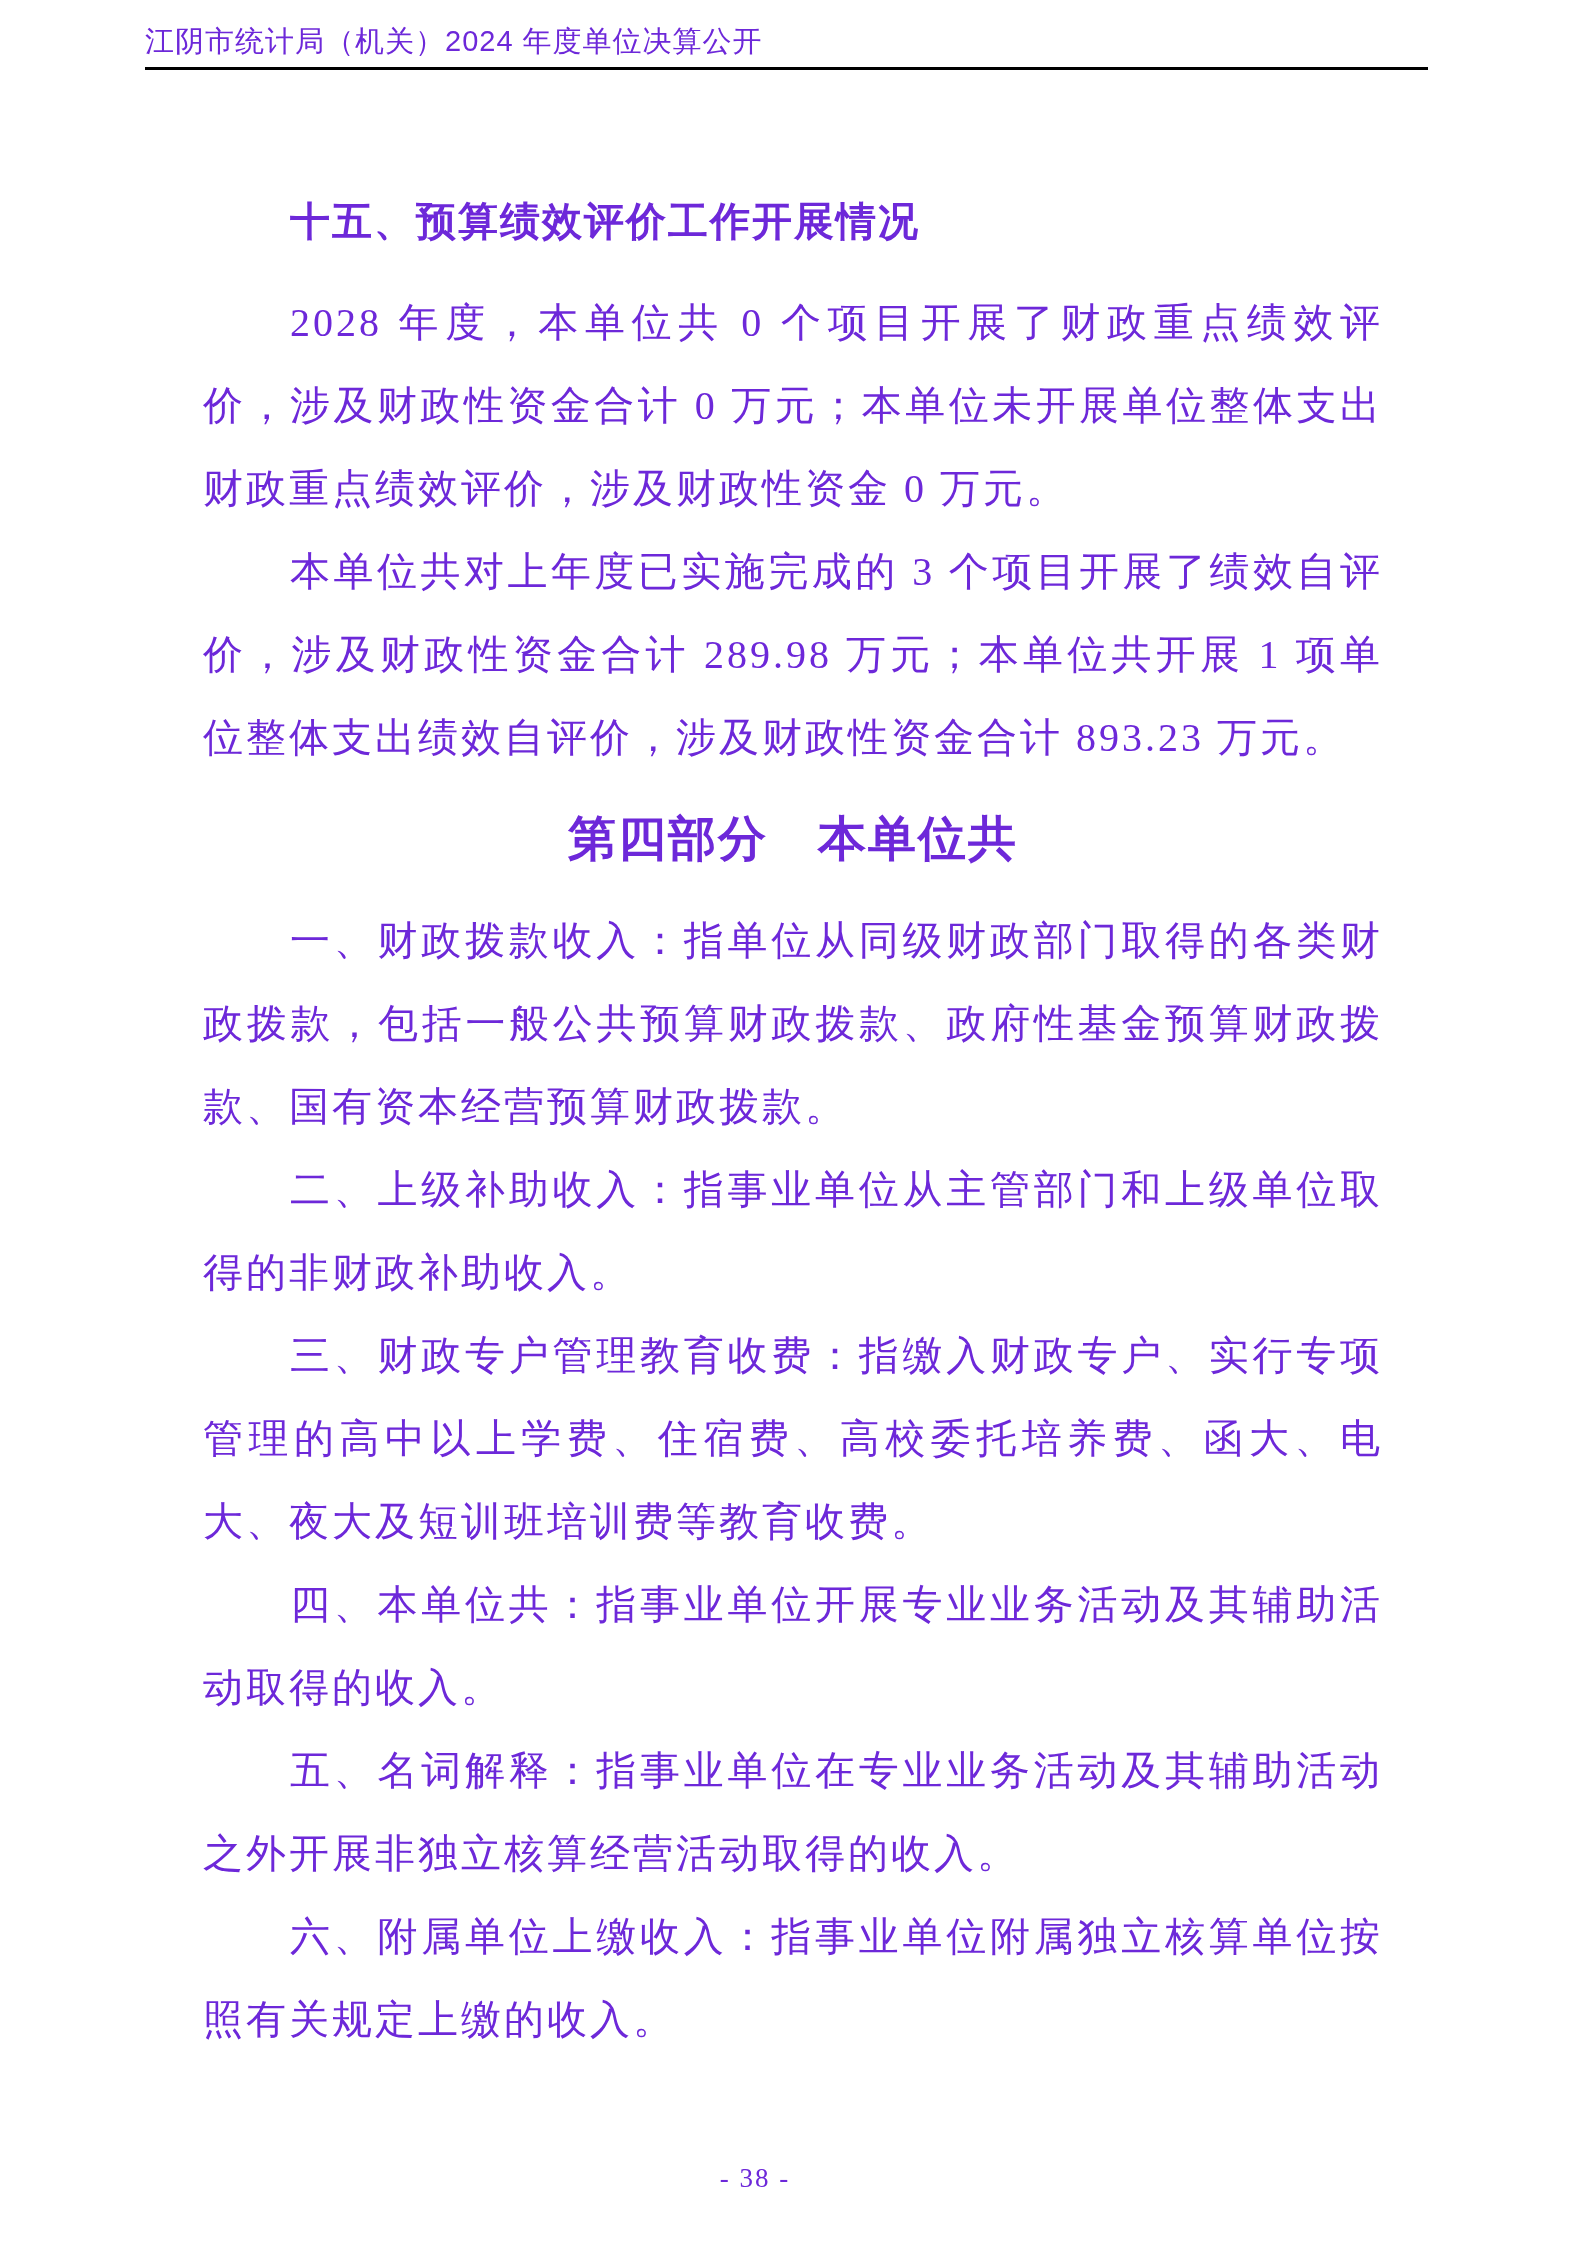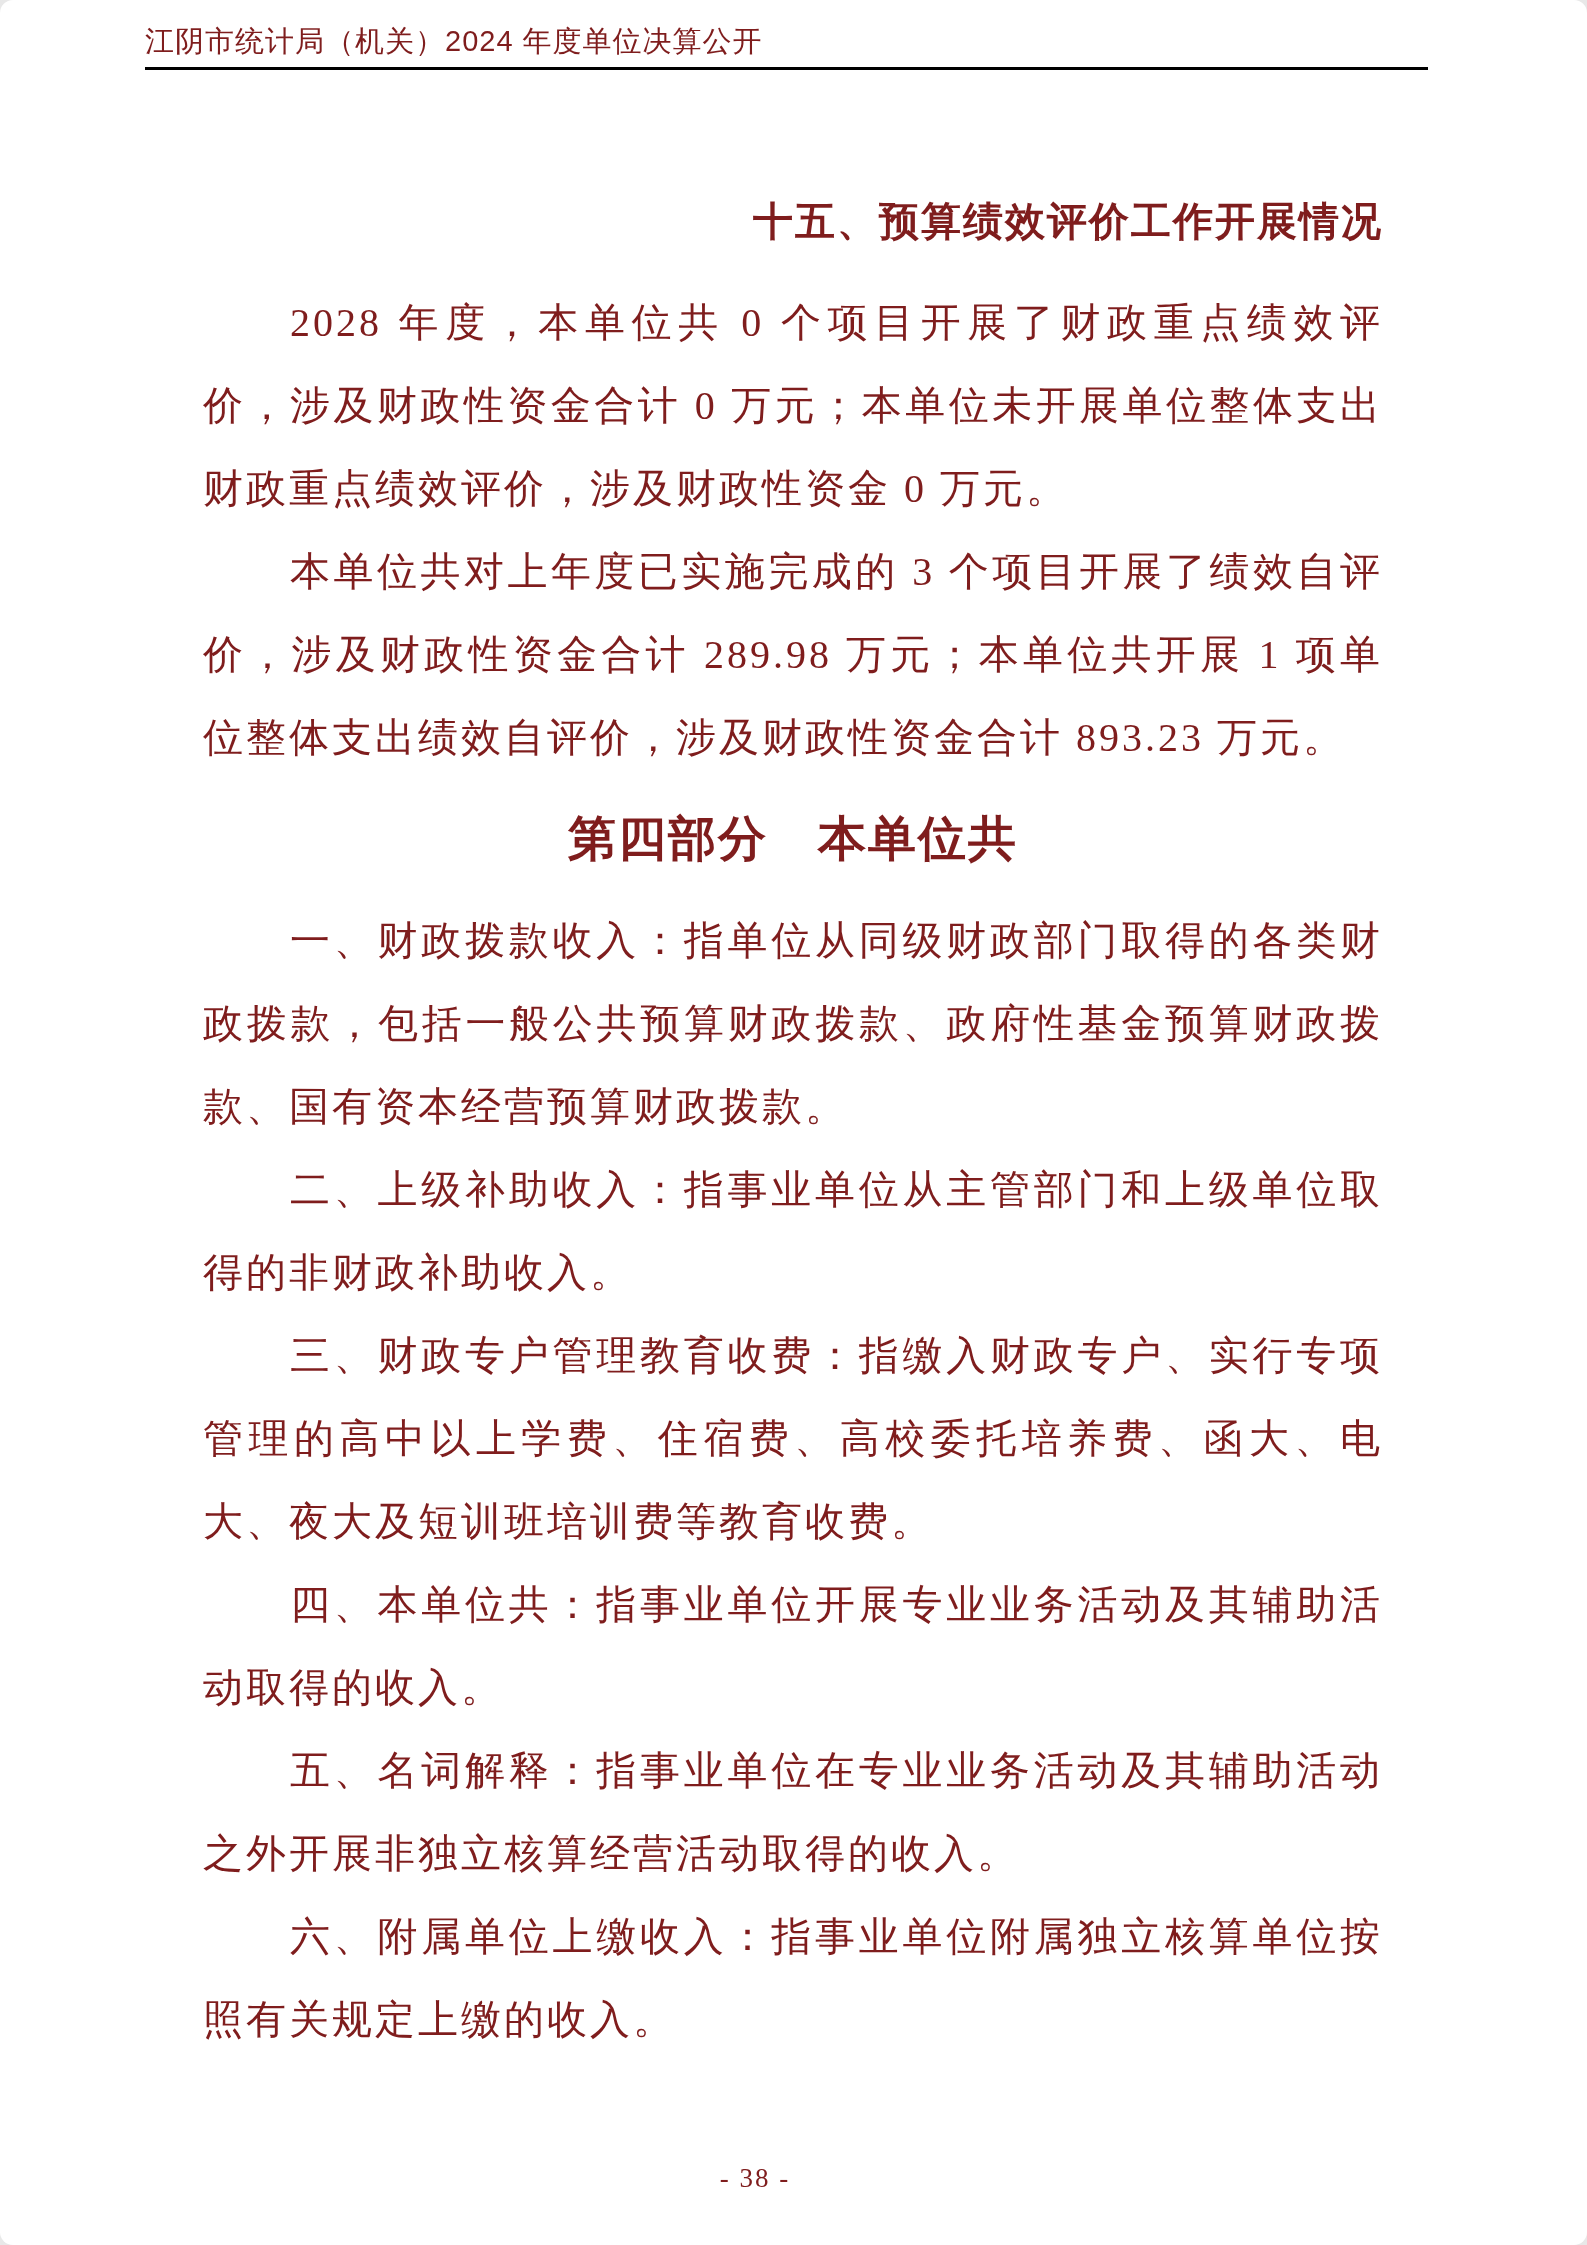--- a/index.html
+++ b/index.html
@@ -2,23 +2,22 @@
 <html><head>
 <meta charset="utf-8">
 <style>
   html, body { margin: 0; padding: 0; background: #e8e8e8; }
   .page {
     position: relative;
     width: 1587px;
     height: 2245px;
     background: #ffffff;
     font-family: "Liberation Serif", serif;
-    color: #7f1d1d;
+    color: #6d28d9;
     overflow: hidden;
-    border-radius: 13px;
   }
   .doc-header {
     position: absolute;
     left: 145px;
     top: 24px;
     width: 1283px;
     border-bottom: 3px solid #000000;
     padding-bottom: 9px;
   }
   .doc-header-title {
@@ -37,21 +36,20 @@
     line-height: 83px;
   }
   .sec-heading {
     font-size: 40px;
     font-weight: bold;
     margin: 0 0 18px 0;
     text-indent: 87px;
     line-height: 83px;
     letter-spacing: 2px;
     white-space: nowrap;
-    text-align: right;
   }
   .body-para {
     margin: 0;
     text-indent: 87px;
     text-align: justify;
     text-justify: inter-ideograph;
     letter-spacing: 3px;
   }
   .term { font-weight: normal; }
   .part-heading {

